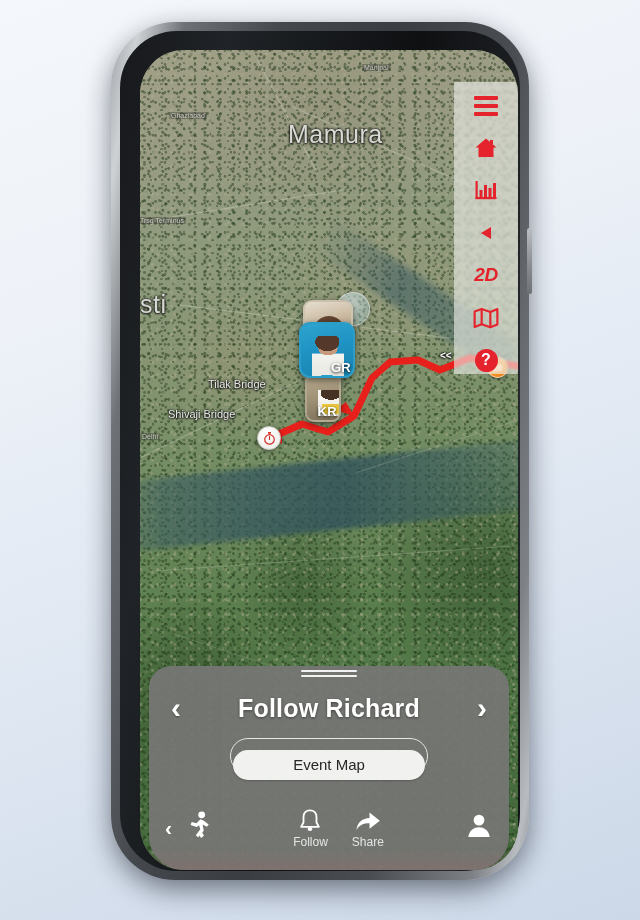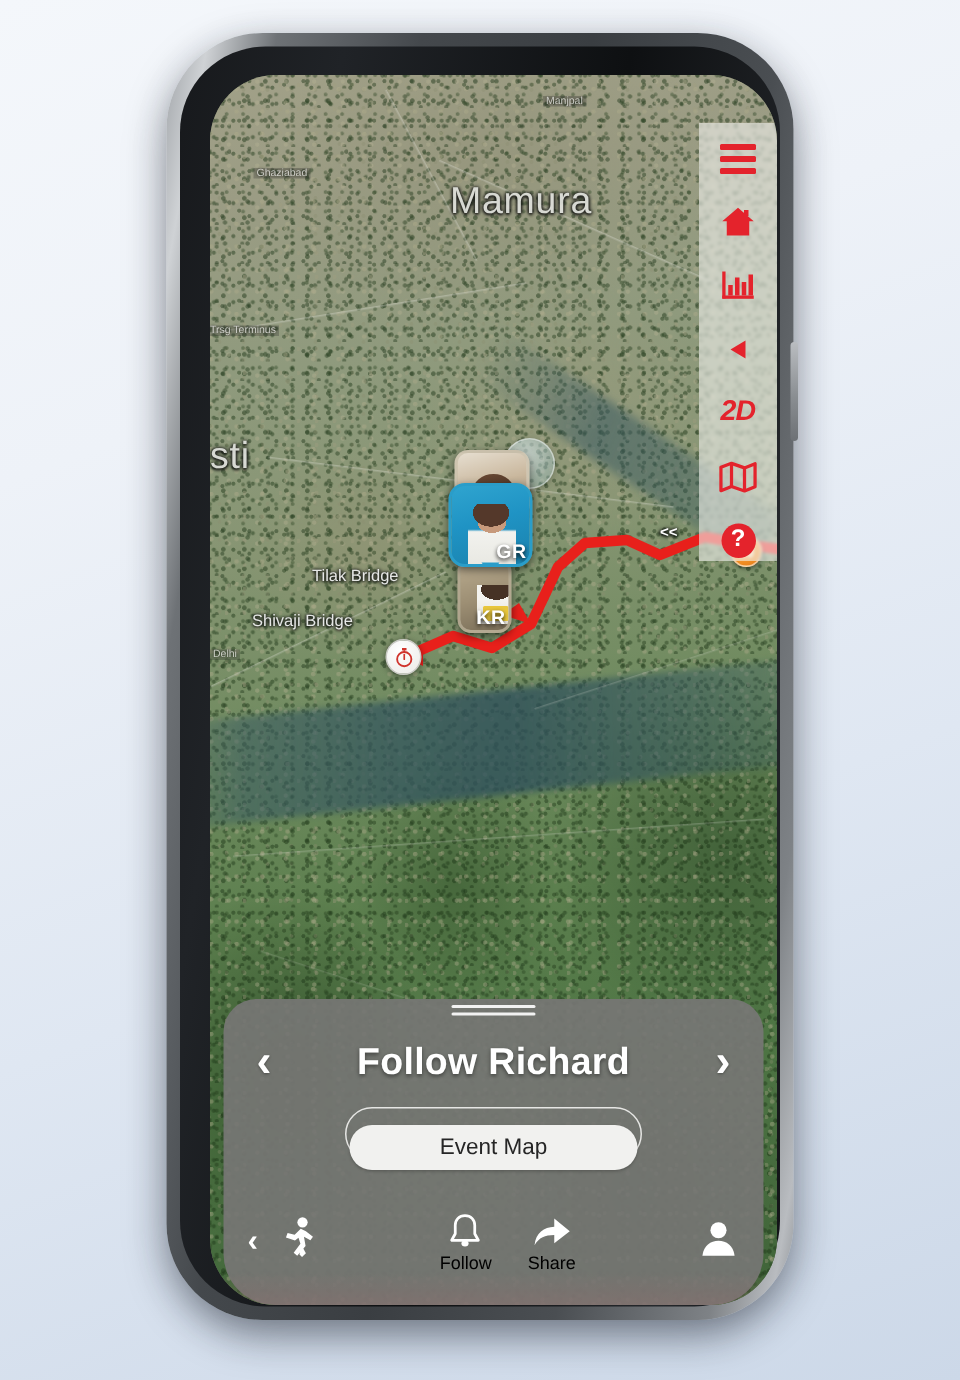--- a/index.html
+++ b/index.html
@@ -192,21 +192,21 @@
   }
   .live-badge {
     position: absolute; width: 34px; height: 34px; border-radius: 50%;
     background: radial-gradient(circle at 40% 34%, rgba(235,248,255,.62), rgba(180,215,232,.34) 60%, rgba(150,195,215,.20));
     border: 1px solid rgba(255,255,255,.45);
     box-shadow: 0 1px 4px rgba(0,0,0,.22);
   }
 
   
   .sidebar {
-    position: absolute; right: 0; top: 32px; width: 52px; height: 292px;
+    position: absolute; right: 0; top: 32px; width: 64px; height: 292px;
     background: rgba(244,244,240,0.60);
     display: flex; flex-direction: column; align-items: center;
     padding-top: 10px; gap: 15px;
     backdrop-filter: blur(1px);
   }
   .sb-item {
     width: 30px; height: 28px; display: flex; align-items: center;
     justify-content: center; cursor: pointer;
   }
   .hamburger { width: 24px; }
@@ -271,21 +271,21 @@
     position: absolute; left: 0; right: 0; bottom: 14px; height: 56px;
     display: flex; align-items: center; padding: 0 16px;
   }
   .bb-back { color: #fff; font-size: 21px; font-weight: bold; cursor: pointer; }
   .bb-run { margin-left: 14px; cursor: pointer; }
   .bb-center { flex: 1; display: flex; justify-content: center; gap: 24px; }
   .bb-btn {
     display: flex; flex-direction: column; align-items: center; gap: 1px;
     color: #fff; font-size: 12px; cursor: pointer;
   }
-  .bb-label { color: #000000; font-size: 12px; }
+  .bb-label { color: #e5e5e5; font-size: 12px; }
   .bb-profile { cursor: pointer; }
 </style>
 </head>
 <body>
 
 <div class="phone-wrap">
   <div class="phone-shadow"></div>
   <div class="phone-outer">
     <div class="side-button"></div>
     <div class="phone-inner">
@@ -301,21 +301,21 @@
           <div class="road r2"></div>
           <div class="road r3"></div>
           <div class="road r4"></div>
           <div class="road r5"></div>
           <div class="road r6"></div>
           <div class="road r7"></div>
           <div class="road r8"></div>
 
           <div class="maplabel lbl-small" style="left:222px;top:14px">Manjpal</div>
           <div class="maplabel lbl-small" style="left:29px;top:62px">Ghaziabad</div>
-          <div class="maplabel lbl-big" style="left:160px;top:70px">Mamura</div>
+          <div class="maplabel lbl-big" style="left:148px;top:70px">Mamura</div>
           <div class="maplabel lbl-small" style="left:-2px;top:167px">Trsg Terminus</div>
           <div class="maplabel lbl-big" style="left:0px;top:240px">sti</div>
           <div class="maplabel lbl-mid" style="left:68px;top:328px">Tilak Bridge</div>
           <div class="maplabel lbl-mid" style="left:28px;top:358px">Shivaji Bridge</div>
           <div class="maplabel lbl-small" style="left:0px;top:383px">Delhi</div>
 
           <svg class="route-svg" viewBox="0 0 378 820" preserveAspectRatio="none">
             <path d="M 130 388 L 162 374 L 188 382 L 214 366 L 232 328 L 250 312
                      L 278 310 L 300 320 L 330 308 L 352 312 L 378 316" fill="none" stroke="#e8201b" stroke-width="7" stroke-linecap="round" stroke-linejoin="round"></path>
             <path d="M 195 360 L 214 366 L 206 352 Z" fill="#e8201b"></path>

